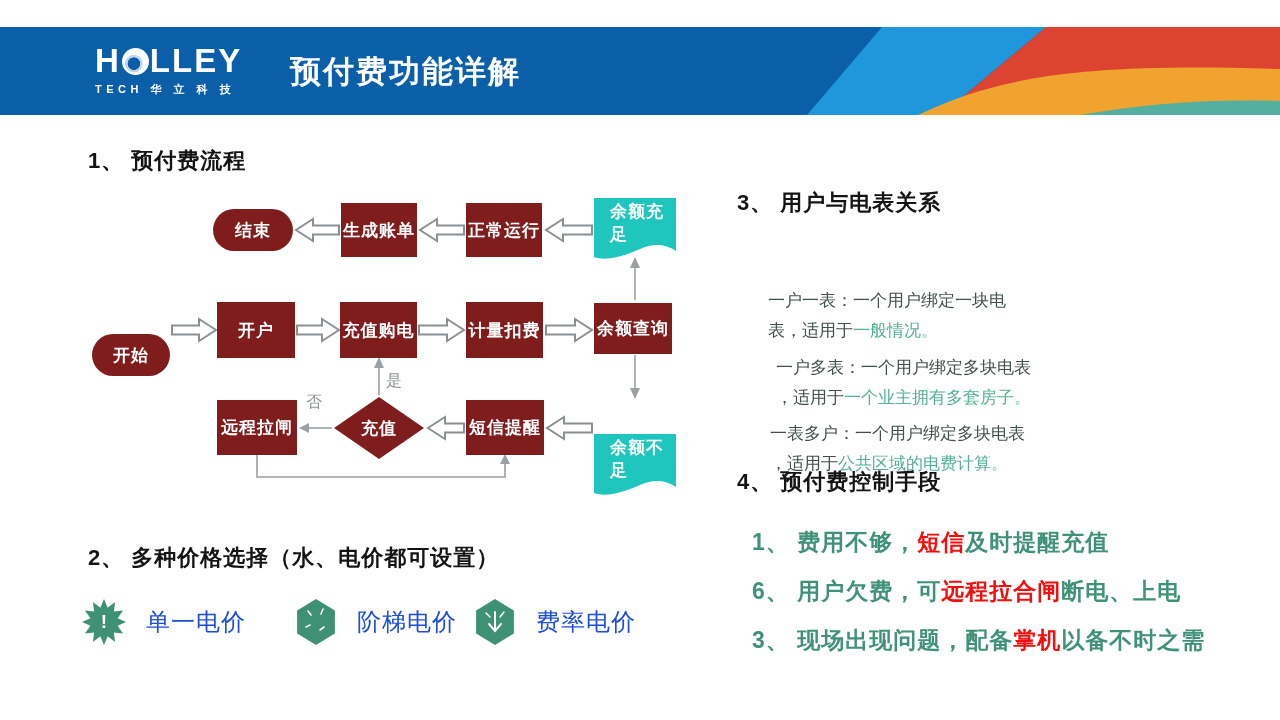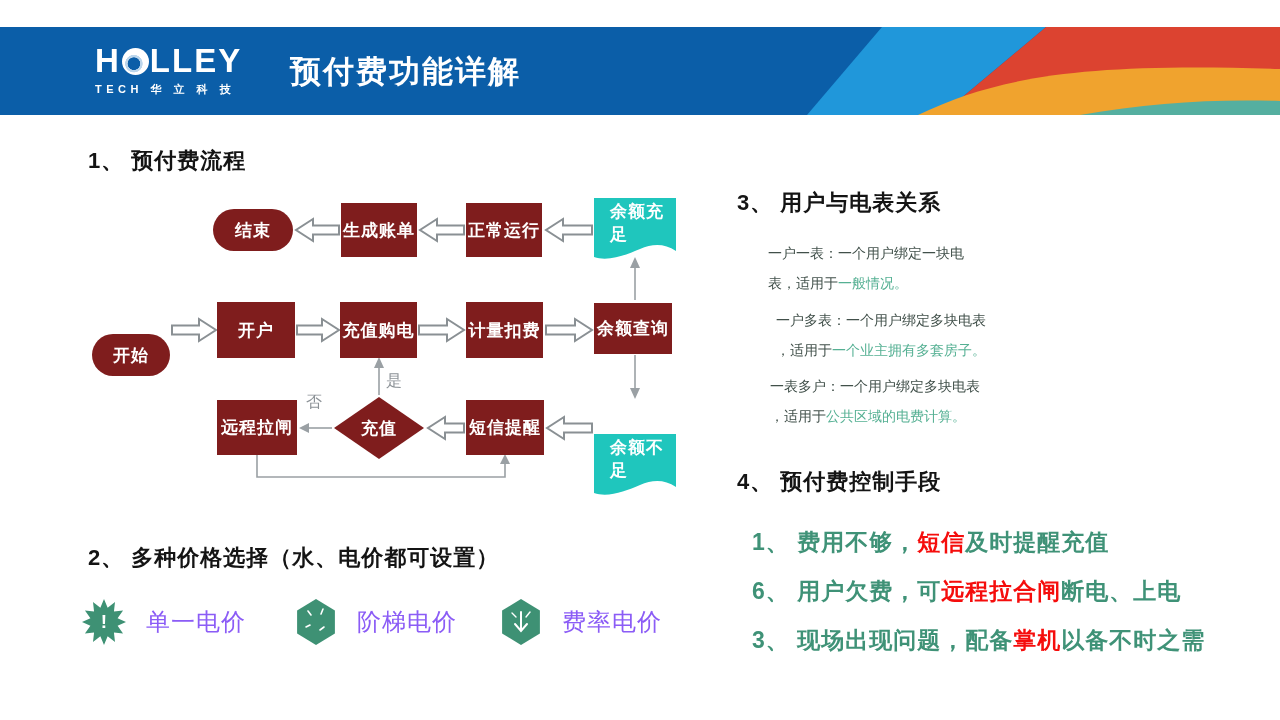--- a/index.html
+++ b/index.html
@@ -30,30 +30,30 @@
   .fc-flag { position:absolute; z-index:2; }
   .fc-flag svg { position:absolute; left:0; top:0; }
   .fc-flag span { position:absolute; left:0; top:0; width:100%; height:50px;
       display:flex; align-items:center; justify-content:center;
       color:#fff; font-size:17px; font-weight:700; letter-spacing:1px;padding-left:16px; }
   #flow-arrows { position:absolute; left:0; top:0; width:1280px; height:720px; z-index:1; pointer-events:none; }
   .branch-label { position:absolute; color:#8B9196; font-size:16px; z-index:3; }
 
   
   .price-item { position:absolute; display:flex; align-items:center; gap:20px; }
-  .price-label { color:#8b5cf6; font-size:24px; letter-spacing:1px; white-space:nowrap; }
+  .price-label { color:#1d4ed8; font-size:24px; letter-spacing:1px; white-space:nowrap; }
   .icon-burst { position:relative; width:44px; height:46px; background:#3E9174;
       clip-path:polygon(100% 50%,80.9% 58.3%,93.3% 75%,72.6% 72.6%,75% 93.3%,58.3% 80.9%,50% 100%,41.7% 80.9%,25% 93.3%,27.4% 72.6%,6.7% 75%,19.1% 58.3%,0% 50%,19.1% 41.7%,6.7% 25%,27.4% 27.4%,25% 6.7%,41.7% 19.1%,50% 0%,58.3% 19.1%,75% 6.7%,72.6% 27.4%,93.3% 25%,80.9% 41.7%);
       display:flex; align-items:center; justify-content:center; color:#fff; font-weight:800; font-size:19px; }
   .icon-hex { position:relative; width:42px; height:46px; background:#3E9174;
       clip-path:polygon(50% 0,95% 25%,95% 75%,50% 100%,5% 75%,5% 25%); }
   .icon-hex svg { position:absolute; left:0; top:0; }
 
   
-  .rel-para { position:absolute; color:#41504A; font-size:14px; line-height:30px; white-space:nowrap; }
+  .rel-para { position:absolute; color:#41504A; font-size:17px; line-height:30px; white-space:nowrap;margin-top:48px; }
   .rel-para .hl { color:#55B093; }
   .ctrl-item { position:absolute; font-size:23px; font-weight:700; white-space:nowrap; letter-spacing:1px; }
   .ctrl-item .g { color:#3F9277; }
   .ctrl-item .r { color:#F50D0C; }
 </style>
 </head>
 <body>
 
 <div id="slide">
 
@@ -154,21 +154,21 @@
           <path d="M13,12 l3,4"></path>
             <path d="M28,10 l-2,5"></path>
             <path d="M11,28 l4,-2"></path>
             <path d="M29,28 l-4,3"></path>
         </g>
       </svg>
     </div>
     <span class="price-label">阶梯电价</span>
   </div>
 
-  <div class="price-item" style="left:500px; top:599px;">
+  <div class="price-item" style="left:474px; top:599px;">
     <div class="icon-hex">
       <svg width="42" height="46" viewBox="0 0 42 46">
         <g stroke="#ffffff" stroke-width="2" stroke-linecap="round" fill="none">
           <path d="M21,13 L21,31"></path>
             <path d="M15,25 L21,32 L27,25"></path>
         </g>
         <g stroke="#ffffff" stroke-width="1.4" stroke-linecap="round">
           <path d="M12,14 l4,4"></path>
             <path d="M30,13 l-4,5"></path>
         </g>

